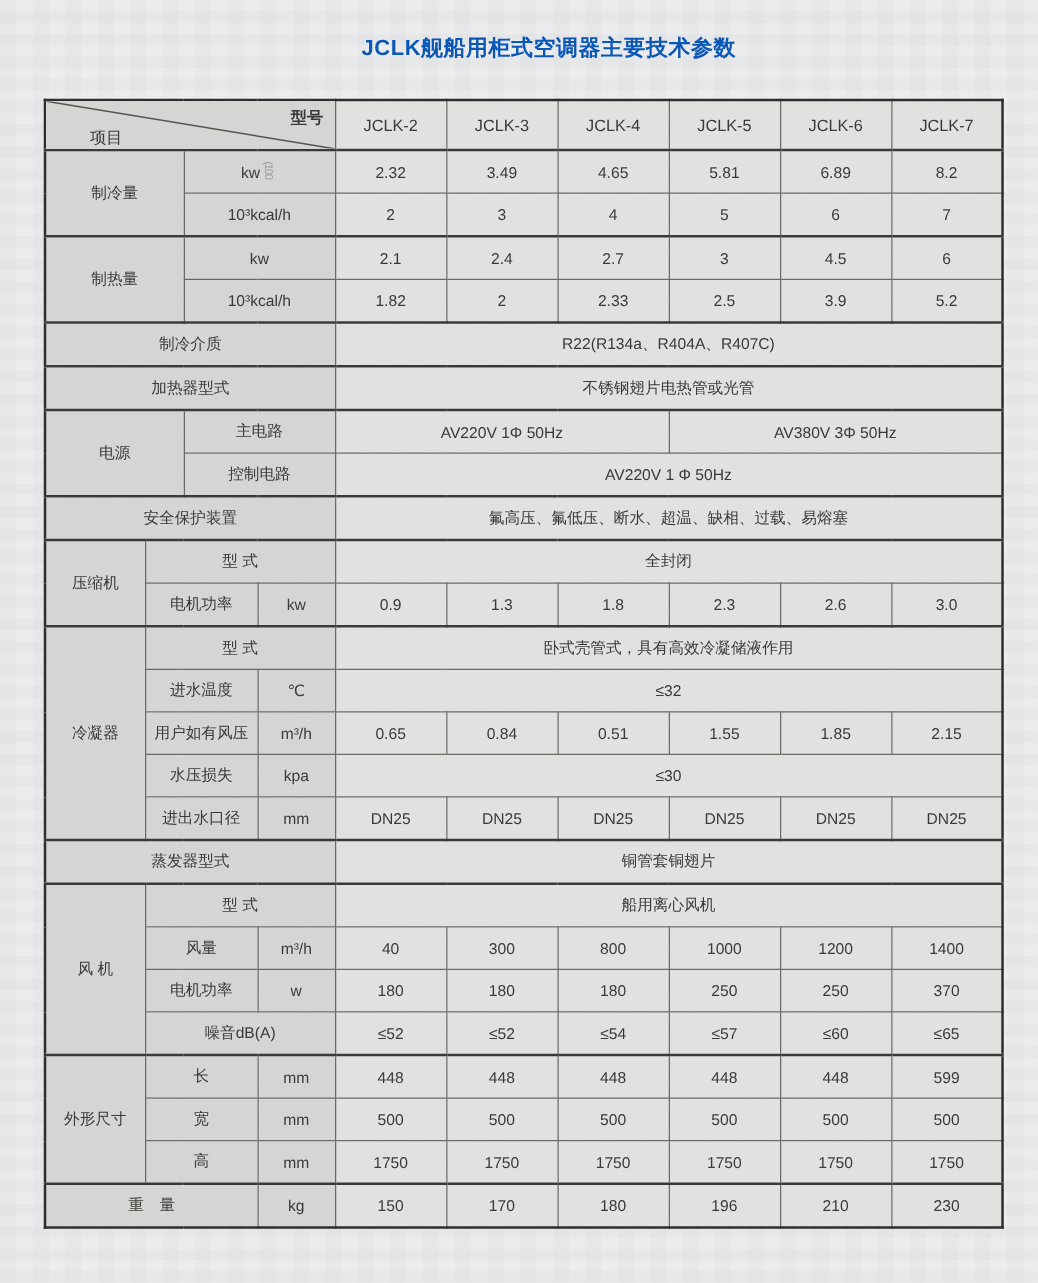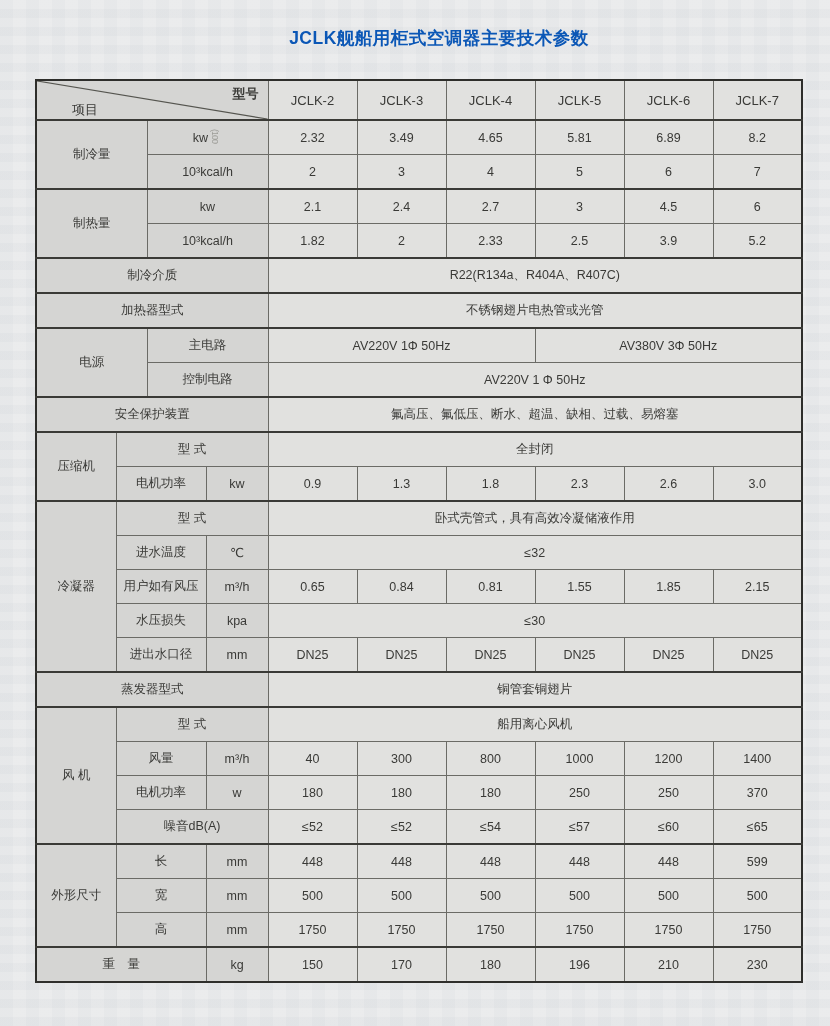--- a/index.html
+++ b/index.html
@@ -178,21 +178,21 @@
     <tr>
       <td colspan="2" class="lbl">进水温度</td>
       <td class="lbl">℃</td>
       <td colspan="6" class="val">≤32</td>
     </tr>
     <tr>
       <td colspan="2" class="lbl">用户如有风压</td>
       <td class="lbl">m³/h</td>
       <td class="val">0.65</td>
       <td class="val">0.84</td>
-      <td class="val">0.81</td>
+      <td class="val">0.51</td>
       <td class="val">1.55</td>
       <td class="val">1.85</td>
       <td class="val">2.15</td>
     </tr>
     <tr>
       <td colspan="2" class="lbl">水压损失</td>
       <td class="lbl">kpa</td>
       <td colspan="6" class="val">≤30</td>
     </tr>
     <tr>

